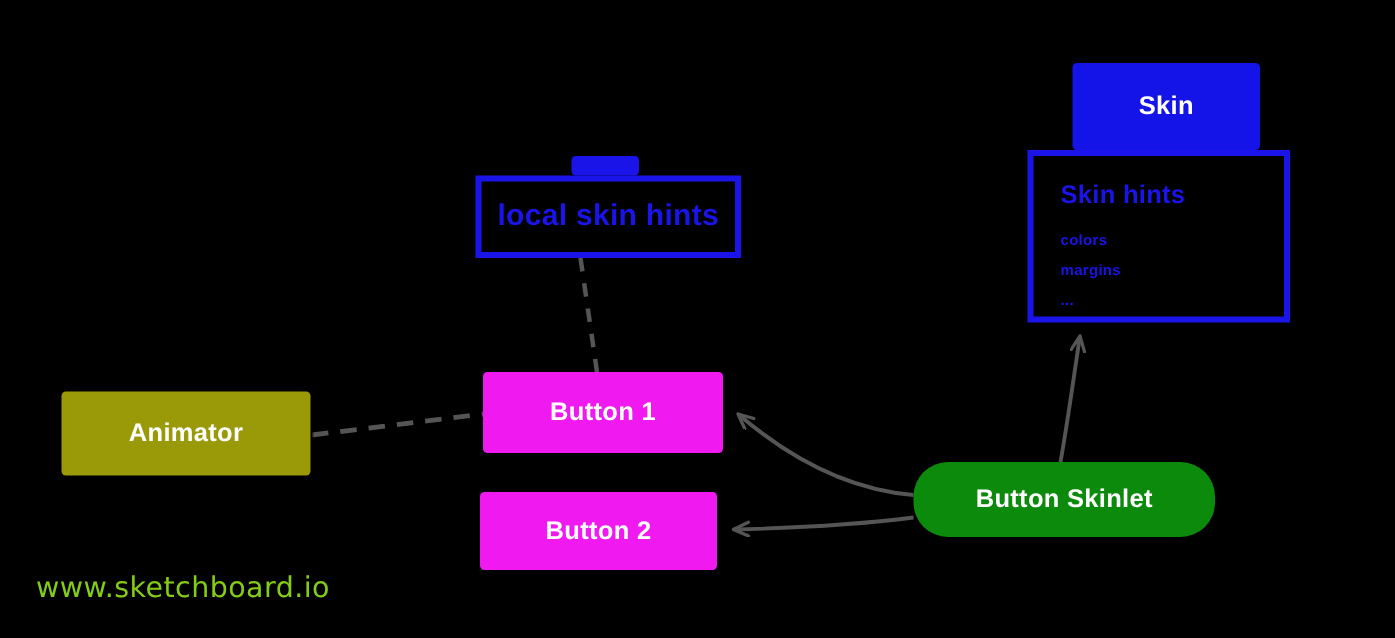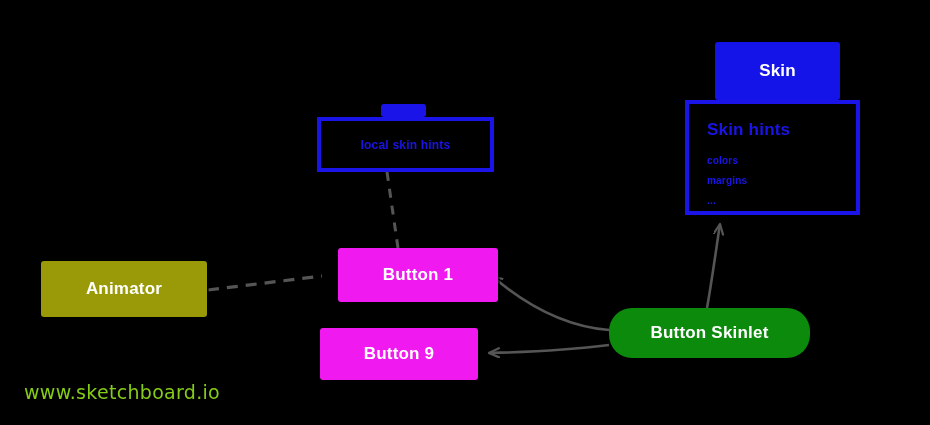--- a/index.html
+++ b/index.html
@@ -47,21 +47,21 @@
 
   
   .node.outlined {
     background: transparent;
     border: 4px solid #1a14e8;
     color: #1a14e8;
   }
   .node.outlined.note-local {
     align-items: center;
     justify-content: center;
-    font-size: 12px;
+    font-size: 20px;
   }
   .node.outlined.note-hints {
     display: block;
     padding: 16px 0 0 18px;
     font-weight: normal;
   }
   .hints-title {
     font-size: 17px;
     font-weight: bold;
     margin-bottom: 11px;
@@ -131,26 +131,26 @@
 
   <div class="node outlined note-local" style="left:317px; top:117px; width:177px; height:55px;">
     <span>local skin hints</span>
   </div>
   <div class="note-tab" style="left:381px; top:104px; width:45px; height:13px;"></div>
 
   <div class="node filled animator" style="left:41px; top:261px; width:166px; height:56px; font-size:17px;justify-content:center;">
     <span>Animator</span>
   </div>
 
-  <div class="node filled button" style="left:338px; top:248px; width:160px; height:54px; font-size:17px;">
+  <div class="node filled button" style="left:322px; top:248px; width:160px; height:54px; font-size:17px;">
     <span>Button 1</span>
   </div>
 
   <div class="node filled button" style="left:320px; top:328px; width:158px; height:52px; font-size:17px;">
-    <span>Button 9</span>
+    <span>Button 2</span>
   </div>
 
   <div class="node filled skinlet" style="left:609px; top:308px; width:201px; height:50px; font-size:17px;border-radius:23px;">
     <span>Button Skinlet</span>
   </div>
 
   <div class="watermark" style="left:24px; top:381px;">www.sketchboard.io</div>
 
 </div>
 

